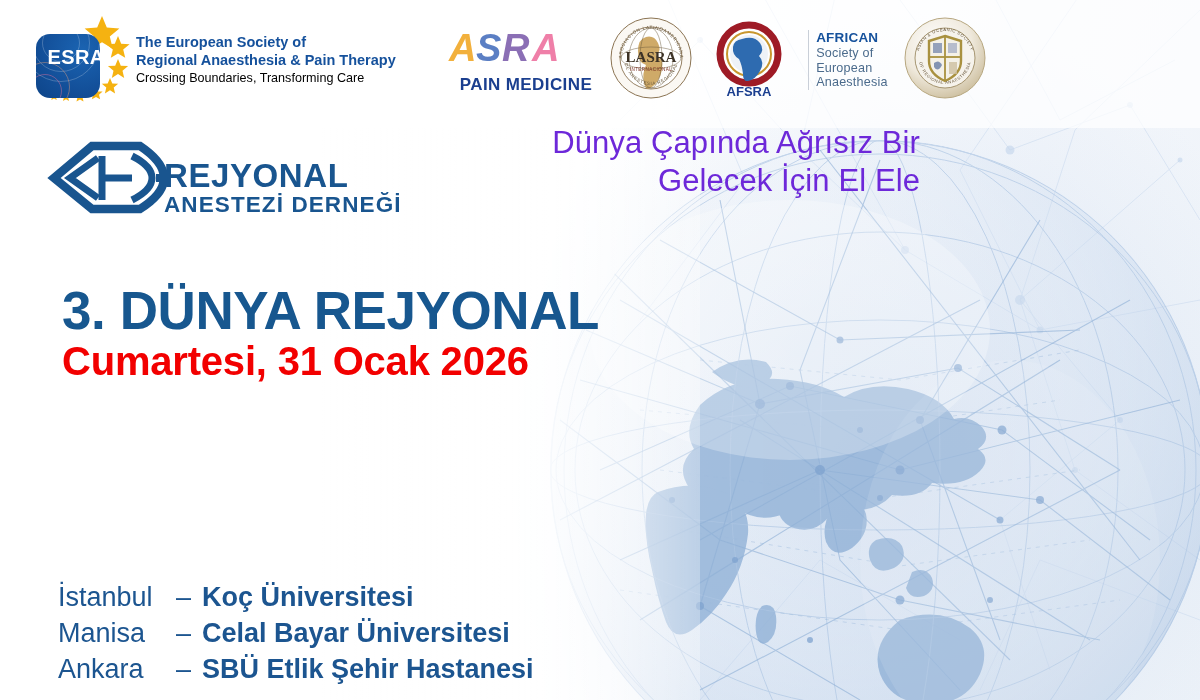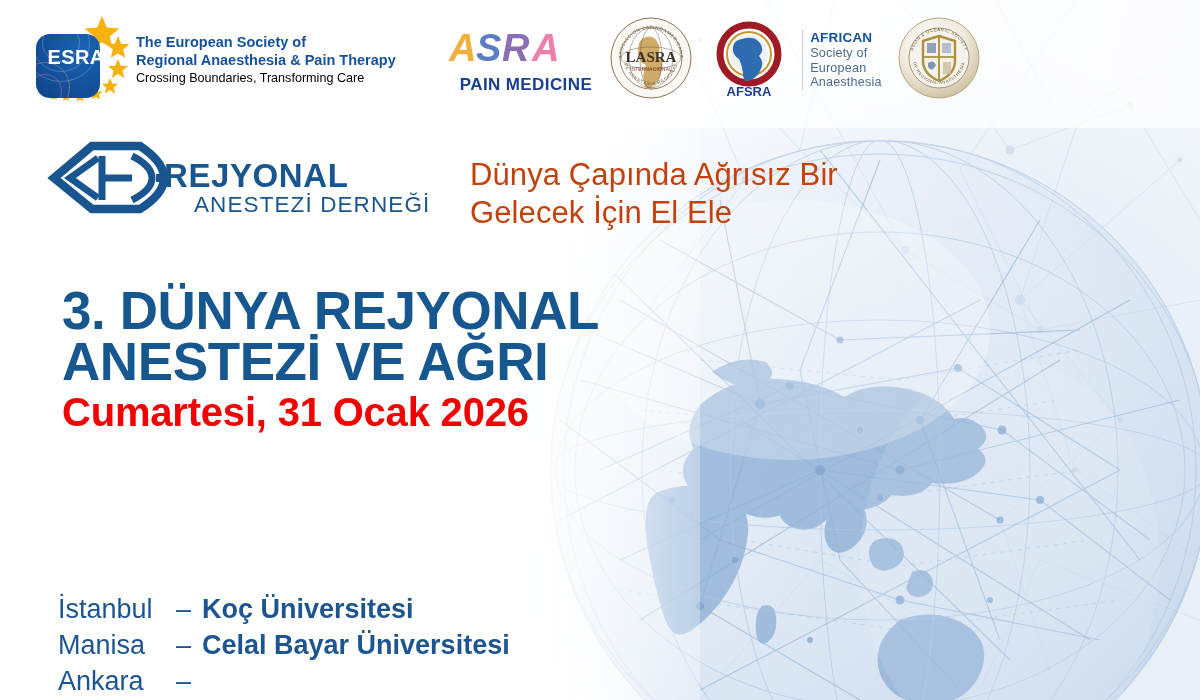--- a/index.html
+++ b/index.html
@@ -75,49 +75,49 @@
     font-family: "Liberation Sans", sans-serif; white-space: nowrap; margin-left: 12px;
   }
 
   
   .lasra-logo { margin-left: 18px; }
 
   
   .afsra-logo { margin-left: 20px; display: flex; align-items: center; }
   .afsra-text {
     border-left: 1.5px solid #c9cfd8;
-    padding-left: 7px; margin-left: 16px;
+    padding-left: 7px; margin-left: 22px;
     line-height: 1.18;
   }
   .afsra-text .n1 { color: #15519c; font-weight: bold; font-size: 13.5px; letter-spacing: .2px; }
   .afsra-text .n2, .afsra-text .n3, .afsra-text .n4 {
     color: #4b6b8c; font-size: 12.6px; letter-spacing: .2px;
   }
 
   
   .aosra-logo { margin-left: 16px; }
 
   
   .rad-logo { position: absolute; left: 40px; top: 138px; display: flex; align-items: flex-end; }
   .rad-text { margin-left: -4px; line-height: 1.0; }
   .rad-text .r1 {
     color: #19558f; font-weight: bold; font-size: 33px;
     letter-spacing: .6px; font-family: "Liberation Sans", sans-serif;
   }
   .rad-text .r2 {
-    color: #19558f; font-weight: normal; font-size: 22.5px;
+    color: #19558f; font-weight: bold; font-size: 22.5px;
     letter-spacing: 1.1px; margin-top: 2px;
     font-family: "Liberation Sans", sans-serif;
-    margin-left: 30px;
   }
 
   
   .slogan {
-    position: absolute; left: 470px; top: 156px; width: 450px;
-    color: #c2410c; font-size: 31px; font-weight: normal;
+    position: absolute; left: 470px; top: 124px; width: 450px;
+    text-align: right;
+    color: #6d28d9; font-size: 31px; font-weight: normal;
     line-height: 1.22; letter-spacing: .1px;
   }
 
   
   .title-block { position: absolute; left: 62px; top: 286px; }
   .title-line {
     color: #17578f; font-weight: bold;
     font-size: 53px; line-height: 0.96;
     letter-spacing: -0.4px;
     white-space: nowrap;
@@ -125,21 +125,21 @@
   }
   .date-line {
     color: #f20000; font-weight: bold;
     font-size: 40px; line-height: 1.0;
     margin-top: 4px; letter-spacing: -0.2px;
     white-space: nowrap;
     font-family: "Liberation Sans", sans-serif;
   }
 
   
-  .venues { position: absolute; left: 58px; top: 592px; }
+  .venues { position: absolute; left: 58px; top: 580px; }
   .venue-row {
     display: flex; align-items: baseline;
     font-size: 27px; line-height: 1.33;
     color: #1c5590; white-space: nowrap;
   }
   .venue-city { min-width: 118px; font-weight: normal; }
   .venue-dash { width: 26px; text-align: left; font-weight: normal; }
   .venue-place { font-weight: bold; }
 </style>
 </head>
@@ -430,34 +430,34 @@
     </div>
   </div>
 
   <div class="slogan">
     <div>Dünya Çapında Ağrısız Bir</div>
     <div>Gelecek İçin El Ele</div>
   </div>
 
   <div class="title-block">
     <div class="title-line">3. DÜNYA REJYONAL</div>
-    <div class="title-line">ANESTEZİ VE AĞRI</div>
     <div class="date-line">Cumartesi, 31 Ocak 2026</div>
   </div>
 
   <div class="venues">
     <div class="venue-row">
       <span class="venue-city">İstanbul</span>
       <span class="venue-dash">–</span>
       <span class="venue-place">Koç Üniversitesi</span>
     </div>
     <div class="venue-row">
       <span class="venue-city">Manisa</span>
       <span class="venue-dash">–</span>
       <span class="venue-place">Celal Bayar Üniversitesi</span>
     </div>
     <div class="venue-row">
       <span class="venue-city">Ankara</span>
       <span class="venue-dash">–</span>
+      <span class="venue-place">SBÜ Etlik Şehir Hastanesi</span>
     </div>
   </div>
 
 </div>
 
 </body></html>

